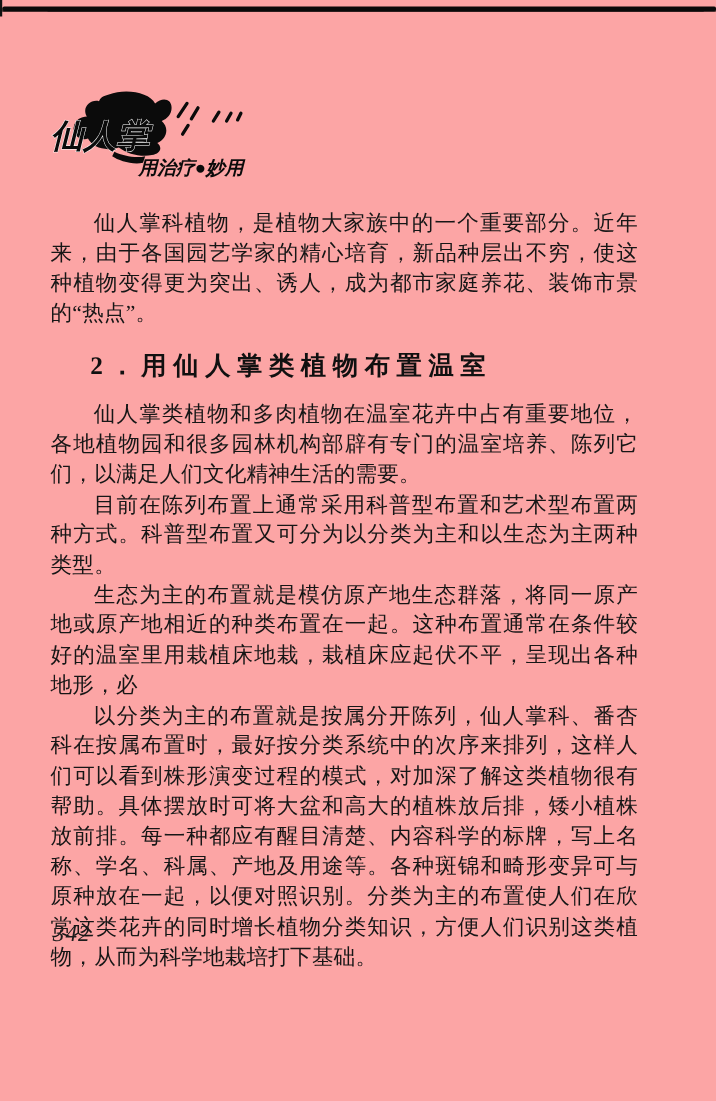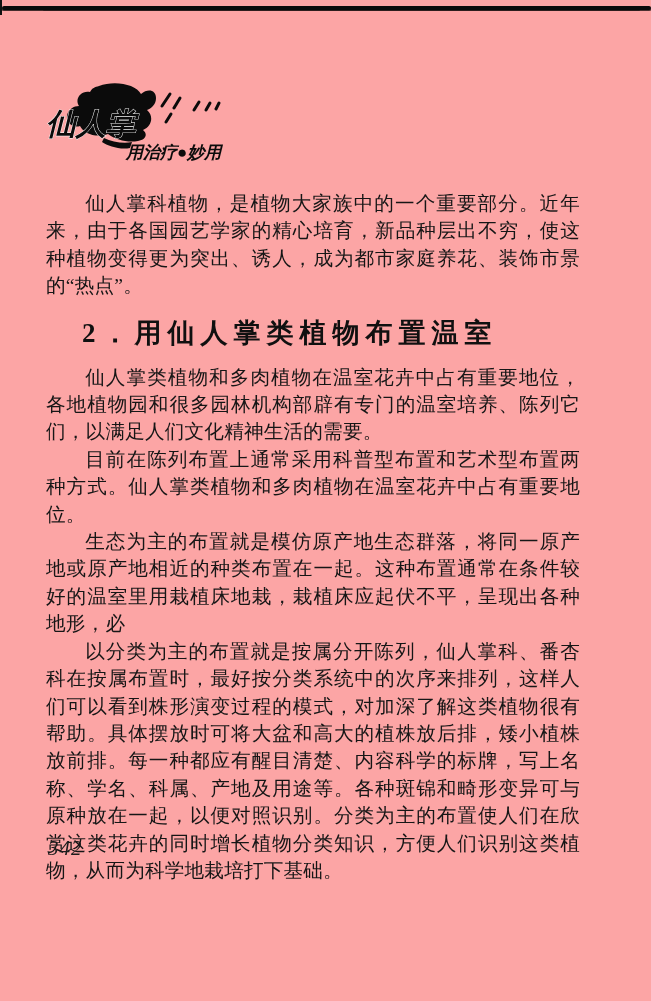--- a/index.html
+++ b/index.html
@@ -55,21 +55,21 @@
     margin: 0;
     font-size: 19.6px;
     line-height: 27.4px;
     text-align: justify;
     text-indent: 2em;
     letter-spacing: 0.2px;
     color: #161616;
   }
   .heading {
     margin: 14px 0 12px 36px;
-    font-size: 27px;
+    font-size: 23px;
     line-height: 38px;
     font-weight: 700;
     letter-spacing: 6px;
     color: #101010;
     font-family: "Liberation Serif", "DejaVu Serif", serif;
   }
   .page-number {
     position: absolute;
     left: 48px;
     top: 836px;
@@ -109,20 +109,20 @@
       <text x="2" y="52" font-size="30" font-weight="bold" font-style="italic" font-family="Liberation Serif, DejaVu Serif, serif" fill="#0b0b0b" stroke="#ffffff" stroke-width="0.8" paint-order="stroke">仙人掌</text>
 
       <text x="82" y="76" font-size="17" font-weight="bold" font-style="italic" font-family="Liberation Serif, DejaVu Serif, serif" fill="#0b0b0b">用治疗●妙用</text>
     </svg>
   </div>
 
   <div class="body-text">
     <p class="para">仙人掌科植物，是植物大家族中的一个重要部分。近年来，由于各国园艺学家的精心培育，新品种层出不穷，使这种植物变得更为突出、诱人，成为都市家庭养花、装饰市景的“热点”。</p>
     <h2 class="heading">2．用仙人掌类植物布置温室</h2>
     <p class="para">仙人掌类植物和多肉植物在温室花卉中占有重要地位，各地植物园和很多园林机构部辟有专门的温室培养、陈列它们，以满足人们文化精神生活的需要。</p>
-    <p class="para">目前在陈列布置上通常采用科普型布置和艺术型布置两种方式。仙人掌类植物和多肉植物在温室花卉中占有重要地位。</p>
+    <p class="para">目前在陈列布置上通常采用科普型布置和艺术型布置两种方式。科普型布置又可分为以分类为主和以生态为主两种类型。</p>
     <p class="para">生态为主的布置就是模仿原产地生态群落，将同一原产地或原产地相近的种类布置在一起。这种布置通常在条件较好的温室里用栽植床地栽，栽植床应起伏不平，呈现出各种地形，必</p>
     <p class="para">以分类为主的布置就是按属分开陈列，仙人掌科、番杏科在按属布置时，最好按分类系统中的次序来排列，这样人们可以看到株形演变过程的模式，对加深了解这类植物很有帮助。具体摆放时可将大盆和高大的植株放后排，矮小植株放前排。每一种都应有醒目清楚、内容科学的标牌，写上名称、学名、科属、产地及用途等。各种斑锦和畸形变异可与原种放在一起，以便对照识别。分类为主的布置使人们在欣赏这类花卉的同时增长植物分类知识，方便人们识别这类植物，从而为科学地栽培打下基础。</p>
   </div>
 
   <div class="page-number">342</div>
 
 </div>
 
 </body></html>

